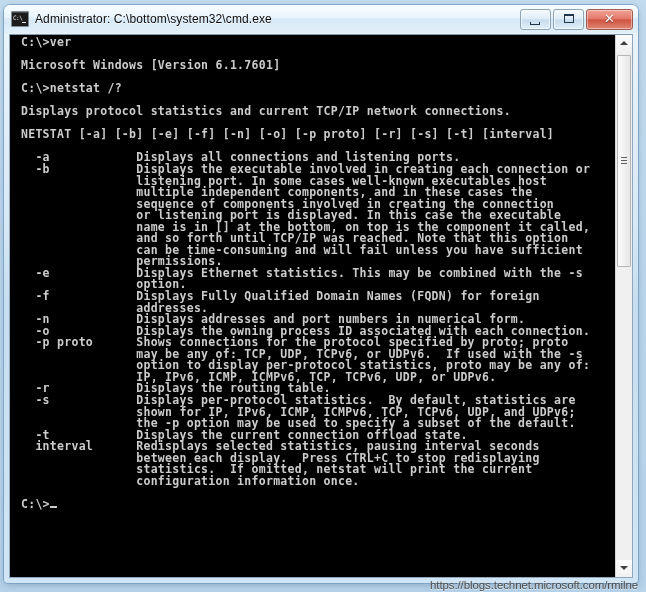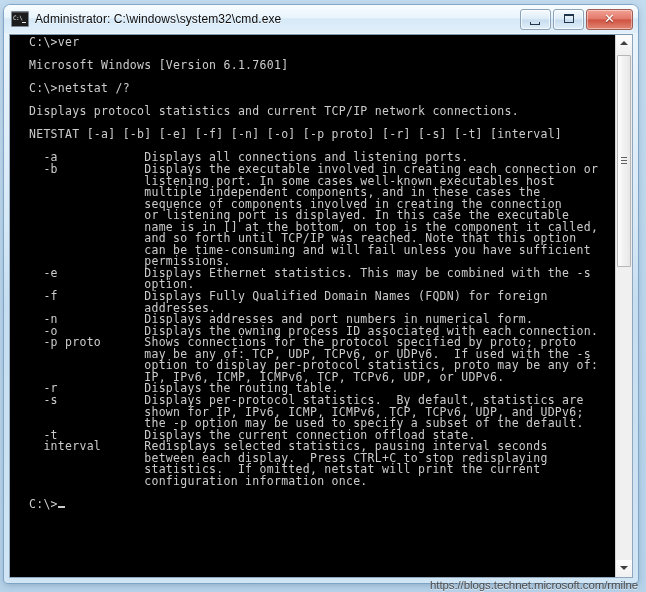--- a/index.html
+++ b/index.html
@@ -155,27 +155,28 @@
     width: 624px;
     height: 544px;
     background: #000000;
     border: 1px solid #8ea7bd;
     border-top-color: #7e98ae;
     box-sizing: border-box;
     overflow: hidden;
   }
   #console {
     position: absolute;
-    left: 16px; top: 0;
+    left: 8px; top: 0;
     width: 589px;
     height: 542px;
     background: #000000;
     overflow: hidden;
     padding: 2px 0 0 3px;
     box-sizing: border-box;
+    font-weight: bold;
   }
   #console-text {
     font-family: "DejaVu Sans Mono", "Liberation Mono", monospace;
     font-size: 11.5px;
     line-height: 11.55px;
     color: #cccccc;
     white-space: pre;
     margin: 0;
     letter-spacing: 0.28px;
     -webkit-font-smoothing: none;
@@ -261,21 +262,21 @@
 </style>
 </head>
 <body>
 
 <div id="desktop">
 
   <div id="window">
 
     <div id="titlebar">
       <div id="title-icon"></div>
-      <div id="title-text">Administrator: C:\windows\system32\cmd.exe</div>
+      <div id="title-text">Administrator: C:\bottom\system32\cmd.exe</div>
       <div id="caption-buttons">
         <div class="cap-btn">
           <span class="glyph-min"></span>
         </div>
         <div class="cap-btn">
           <span class="glyph-max"></span>
         </div>
         <div class="cap-btn close">
           <span class="glyph-close">✕</span>
         </div>

